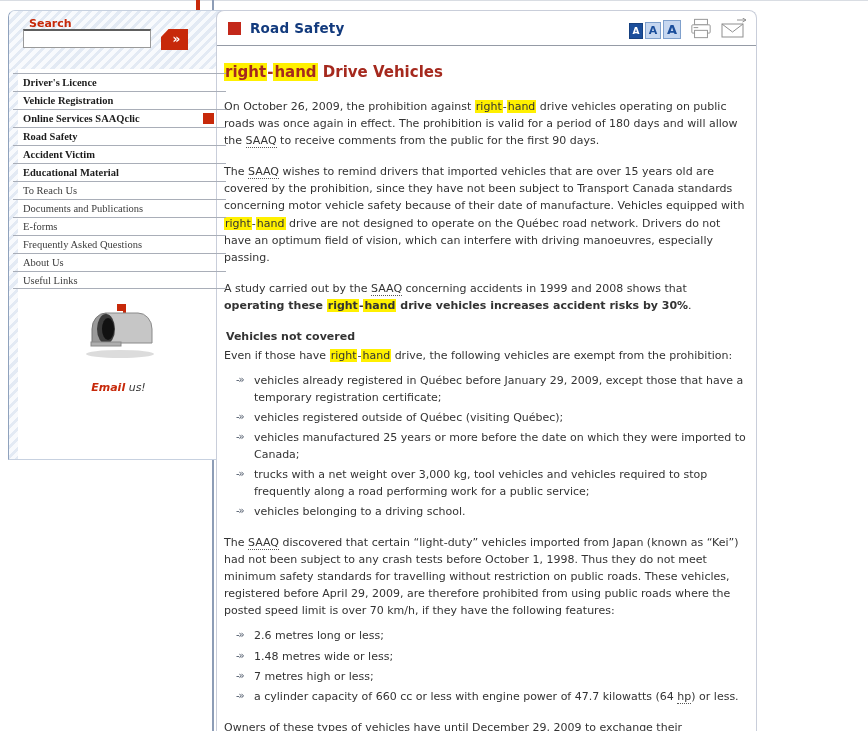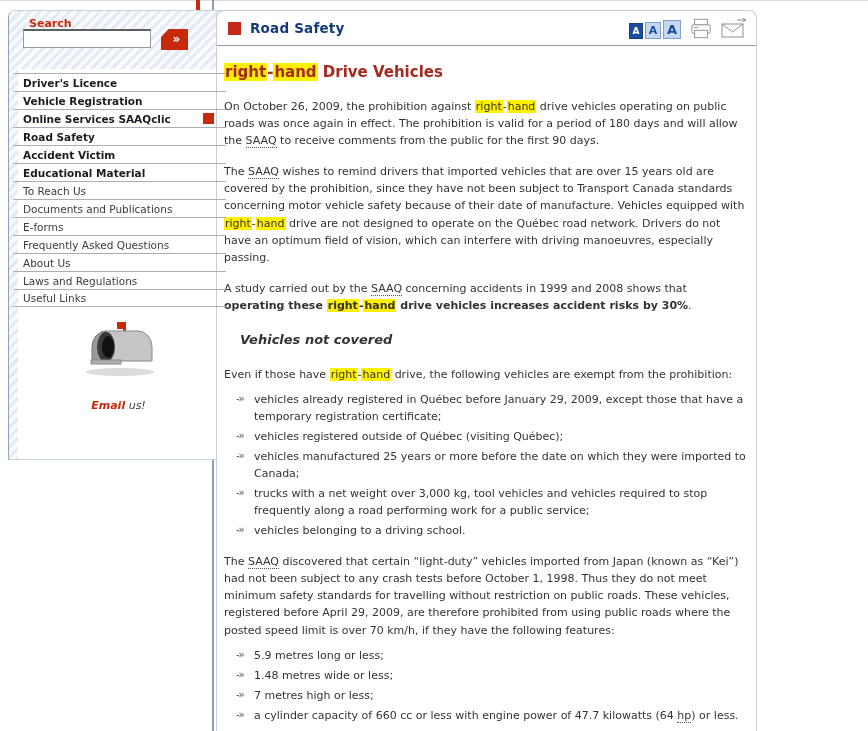--- a/index.html
+++ b/index.html
@@ -32,21 +32,21 @@
   .search-button {
     position:absolute; left:152px; top:18px; width:27px; height:21px;
     background:#C7290A; border:0; color:#fff; font-weight:bold; font-size:12px;
     clip-path:polygon(28% 0, 100% 0, 100% 100%, 0 100%, 0 38%);
     cursor:pointer; padding:0 0 1px 4px; font-family:"DejaVu Sans", sans-serif;
   }
   .nav { position:relative; margin-top:4px; z-index:1; }
   .nav-item {
     height:18px; border-top:1px solid #A9AEB8; margin:0 2px 0 4px;
     display:flex; align-items:center; padding-left:10px; font-size:10.5px;
-    color:#3C3C3C; position:relative; cursor:pointer; background:transparent;
+    color:#3C3C3C; position:relative; cursor:pointer; background:transparent;font-family:Liberation Serif, serif;
   }
   .nav-item:last-child { border-bottom:1px solid #A9AEB8; }
   .nav-item.bold { font-weight:bold; color:#1C1C1C; }
   .nav-badge { position:absolute; right:12px; top:3px; width:11px; height:11px; background:#C7290A; }
   .email-block { margin-top:10px; text-align:center; cursor:pointer; }
   .email-text { font-style:italic; font-size:11px; margin-top:16px; }
   .email-red { color:#C7290A; font-weight:bold; }
   .email-dark { color:#3A3A3A; }
 
   
@@ -65,21 +65,21 @@
     cursor:pointer; font-family:"DejaVu Sans", sans-serif; padding:0;
   }
   .fbtn.small { width:14px; height:16px; font-size:9px; background:#1B4E9B; color:#fff; border-color:#16407F; }
   .fbtn.med   { width:16px; height:17px; font-size:11px; }
   .fbtn.large { width:18px; height:19px; font-size:13px; }
   .tool-icon { margin-left:9px; cursor:pointer; display:flex; align-items:flex-end; }
 
   .content { padding:13px 10px 0 7px; font-size:11px; line-height:1.55; }
   .page-title { font-size:15px; font-weight:bold; color:#A5291E; margin:2px 0 14px; }
   .blk-para { margin:0 0 14px; }
-  .blk-h3 { font-size:13px; font-weight:bold; margin:16px; color:#333;font-style:italic; }
+  .blk-h3 { font-size:11px; font-weight:bold; margin:2px; color:#333; }
   .arrow-list { margin:-6px 0 14px; padding:0 0 0 16px; list-style:none; }
   .arrow-list li { position:relative; padding-left:14px; margin-bottom:3px; }
   .bullet { position:absolute; left:-4px; top:0; font-size:10px; color:#4A5566; letter-spacing:-1px; }
 
   .run-hl  { background:#FFF000; padding:0 1px; }
   .run-b   { font-weight:bold; }
   .run-bhl { font-weight:bold; background:#FFF000; padding:0 1px; }
   .run-abbr{ border-bottom:1px dotted #555; cursor:help;text-align:right; }
 </style>
 </head>
@@ -123,23 +123,20 @@
         <span>Documents and Publications</span>
       </div>
       <div class="nav-item">
         <span>E-forms</span>
       </div>
       <div class="nav-item">
         <span>Frequently Asked Questions</span>
       </div>
       <div class="nav-item">
         <span>About Us</span>
-      </div>
-      <div class="nav-item">
-        <span>Laws and Regulations</span>
       </div>
       <div class="nav-item">
         <span>Useful Links</span>
       </div>
     </div>
   <div class="email-block">
     <svg width="92" height="62" viewBox="0 0 92 62">
       <ellipse cx="47" cy="55" rx="34" ry="4" fill="#DCDCDC"></ellipse>
       <rect x="50" y="6" width="3" height="16" fill="#C7290A"></rect>
       <rect x="44" y="5" width="9" height="7" fill="#C7290A"></rect>
@@ -187,20 +184,20 @@
       <p class="blk-para"><span>Even if those have </span><span class="run-hl">right</span><span>-</span><span class="run-hl">hand</span><span> drive, the following vehicles are exempt from the prohibition:</span></p>
       <ul class="arrow-list">
         <li><span class="bullet">-»</span><span>vehicles already registered in Québec before January 29, 2009, except those that have a temporary registration certificate;</span></li>
         <li><span class="bullet">-»</span><span>vehicles registered outside of Québec (visiting Québec);</span></li>
         <li><span class="bullet">-»</span><span>vehicles manufactured 25 years or more before the date on which they were imported to Canada;</span></li>
         <li><span class="bullet">-»</span><span>trucks with a net weight over 3,000 kg, tool vehicles and vehicles required to stop frequently along a road performing work for a public service;</span></li>
         <li><span class="bullet">-»</span><span>vehicles belonging to a driving school.</span></li>
       </ul>
       <p class="blk-para"><span>The </span><span class="run-abbr">SAAQ</span><span> discovered that certain “light-duty” vehicles imported from Japan (known as “Kei”) had not been subject to any crash tests before October 1, 1998. Thus they do not meet minimum safety standards for travelling without restriction on public roads. These vehicles, registered before April 29, 2009, are therefore prohibited from using public roads where the posted speed limit is over 70 km/h, if they have the following features:</span></p>
       <ul class="arrow-list">
-        <li><span class="bullet">-»</span><span>5.9 metres long or less;</span></li>
+        <li><span class="bullet">-»</span><span>2.6 metres long or less;</span></li>
         <li><span class="bullet">-»</span><span>1.48 metres wide or less;</span></li>
         <li><span class="bullet">-»</span><span>7 metres high or less;</span></li>
         <li><span class="bullet">-»</span><span>a cylinder capacity of 660 cc or less with engine power of 47.7 kilowatts (64 </span><span class="run-abbr">hp</span><span>) or less.</span></li>
       </ul>
       <p class="blk-para"><span>Owners of these types of vehicles have until December 29, 2009 to exchange their commercial or regular licence plates for a licence plate for restricted use (with the prefix C).</span></p>
     </div>
 </div>
 
 </body></html>

